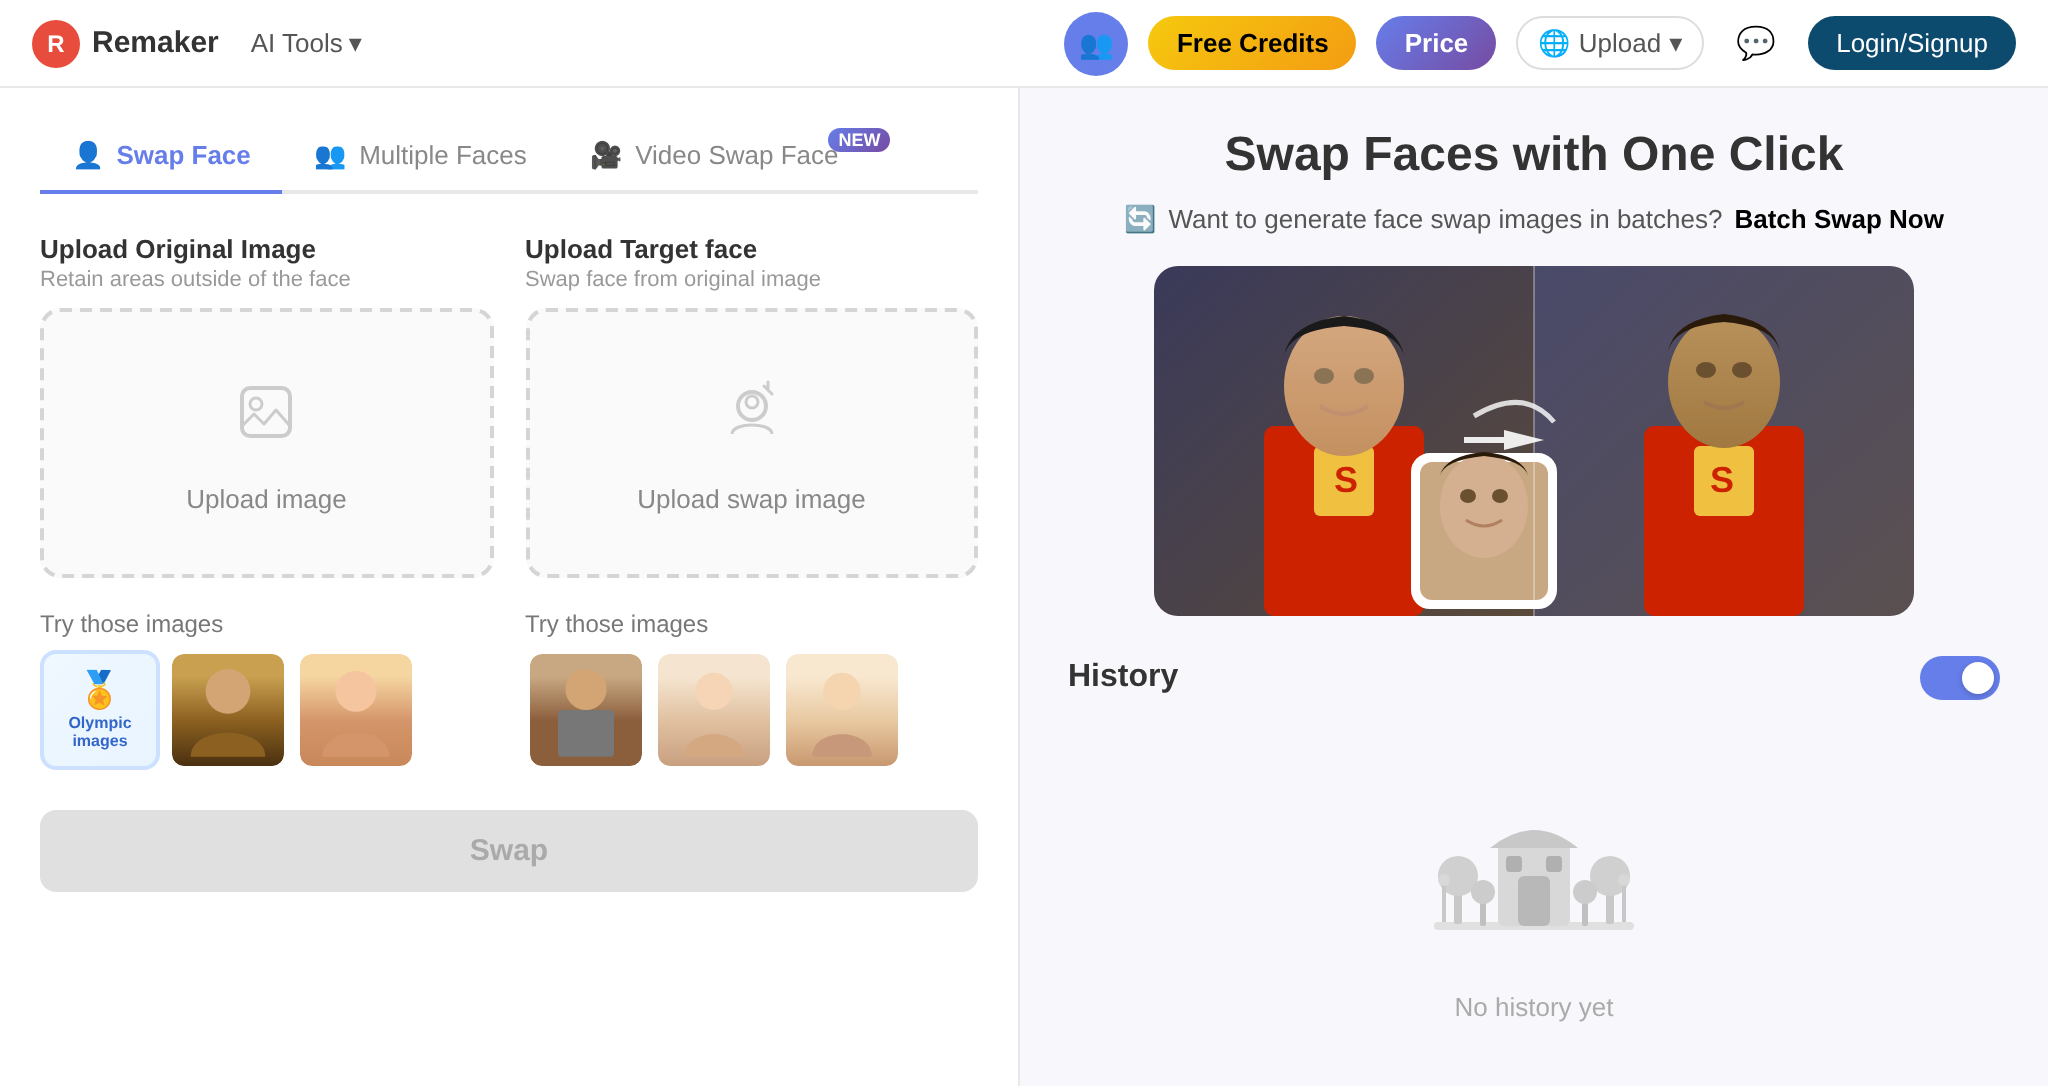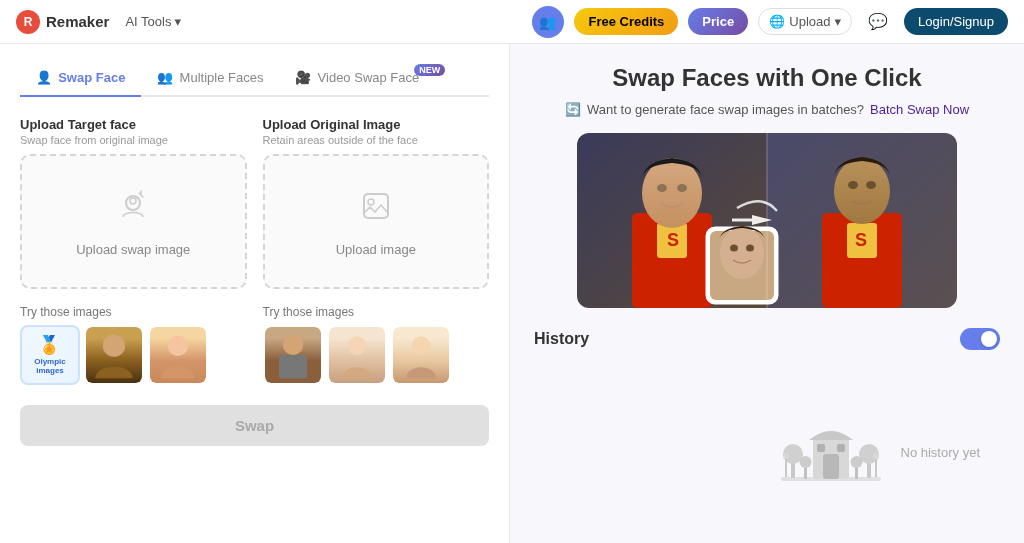--- a/index.html
+++ b/index.html
@@ -50,30 +50,30 @@
     .sample-img-special .rings { font-size: 18px; }
     .sample-img-special .rings-label { font-size: 8px; color: #3366cc; font-weight: 600; text-align: center; line-height: 1.1; }
 
     
     .swap-btn { width: 100%; padding: 12px; background: #e0e0e0; color: #aaa; border: none; border-radius: 8px; font-size: 15px; font-weight: 600; cursor: not-allowed; }
 
     
     .right-panel { flex: 1; background: #f8f8fc; padding: 20px 24px; overflow-y: auto; }
     .right-title { font-size: 24px; font-weight: 700; text-align: center; color: #333; margin-bottom: 10px; }
     .batch-row { display: flex; align-items: center; justify-content: center; gap: 6px; margin-bottom: 16px; font-size: 13px; color: #555; }
-    .batch-link { color: #4c1d95; font-weight: 400; text-decoration: none; cursor: pointer; }
-
-    
-    .history-row { display: flex; align-items: center; justify-content: space-between; margin-bottom: 32px; }
+    .batch-link { color: #000000; font-weight: 700; text-decoration: none; cursor: pointer; }
+
+    
+    .history-row { display: flex; align-items: center; justify-content: space-between; margin-bottom: 16px; }
     .history-label { font-size: 16px; font-weight: 700; color: #333; }
     .toggle { width: 40px; height: 22px; background: #667eea; border-radius: 11px; position: relative; cursor: pointer; }
     .toggle::after { content: ''; position: absolute; top: 3px; right: 3px; width: 16px; height: 16px; background: white; border-radius: 50%; box-shadow: 0 1px 3px rgba(0,0,0,0.2); }
 
     
-    .empty-history { display: flex; flex-direction: row; align-items: center; justify-content: flex-end; padding: 20px; gap: 10px; }
+    .empty-history { display: flex; flex-direction: column; align-items: center; justify-content: flex-end; padding: 20px; gap: 10px; }
     .empty-history-text { font-size: 13px; color: #aaa; }
 
     
     .person-1 { background: linear-gradient(180deg, #c8a882 30%, #8B5E3C 100%); }
 
     .sample-img-inner { width: 100%; height: 100%; border-radius: 6px; display: flex; align-items: center; justify-content: center; overflow: hidden; }
 
     
     .monument-svg { width: 120px; height: 100px; }
   </style>
@@ -125,47 +125,47 @@
         <span>🎥</span>
         <span>Video Swap Face</span>
         <span class="new-badge">NEW</span>
       </div>
     </div>
 
     
     <div class="upload-row">
 
       <div class="upload-section">
+        <div class="upload-section-title">Upload Original Image</div>
+        <div class="upload-section-subtitle">Retain areas outside of the face</div>
+        <div class="upload-box">
+          <div class="upload-icon">
+            <svg width="40" height="40" viewBox="0 0 40 40" fill="none">
+              <rect x="8" y="8" width="24" height="24" rx="4" stroke="#ccc" stroke-width="2" fill="none"></rect>
+              <circle cx="15" cy="16" r="3" stroke="#ccc" stroke-width="1.5" fill="none"></circle>
+              <path d="M8 27 L14 21 L19 26 L25 19 L32 27" stroke="#ccc" stroke-width="1.5" fill="none" stroke-linejoin="round"></path>
+            </svg>
+          </div>
+          <div class="upload-label">Upload image</div>
+        </div>
+      </div>
+
+      <div class="upload-section">
         <div class="upload-section-title">Upload Target face</div>
         <div class="upload-section-subtitle">Swap face from original image</div>
         <div class="upload-box">
           <div class="upload-icon">
             <svg width="40" height="40" viewBox="0 0 40 40" fill="none">
               <circle cx="20" cy="17" r="7" stroke="#ccc" stroke-width="2" fill="none"></circle>
               <circle cx="20" cy="15" r="3" stroke="#ccc" stroke-width="1.5" fill="none"></circle>
               <path d="M10 31 C10 25 30 25 30 31" stroke="#ccc" stroke-width="1.5" fill="none"></path>
               <path d="M26 7 L28 9 M30 11 L28 9 M28 9 L28 5" stroke="#ccc" stroke-width="1.5" stroke-linecap="round"></path>
             </svg>
           </div>
           <div class="upload-label">Upload swap image</div>
-        </div>
-      </div>
-
-      <div class="upload-section">
-        <div class="upload-section-title">Upload Original Image</div>
-        <div class="upload-section-subtitle">Retain areas outside of the face</div>
-        <div class="upload-box">
-          <div class="upload-icon">
-            <svg width="40" height="40" viewBox="0 0 40 40" fill="none">
-              <rect x="8" y="8" width="24" height="24" rx="4" stroke="#ccc" stroke-width="2" fill="none"></rect>
-              <circle cx="15" cy="16" r="3" stroke="#ccc" stroke-width="1.5" fill="none"></circle>
-              <path d="M8 27 L14 21 L19 26 L25 19 L32 27" stroke="#ccc" stroke-width="1.5" fill="none" stroke-linejoin="round"></path>
-            </svg>
-          </div>
-          <div class="upload-label">Upload image</div>
         </div>
       </div>
     </div>
 
     
     <div class="sample-row">
 
       <div class="sample-section">
         <div class="sample-section-label">Try those images</div>
         <div class="sample-images">

